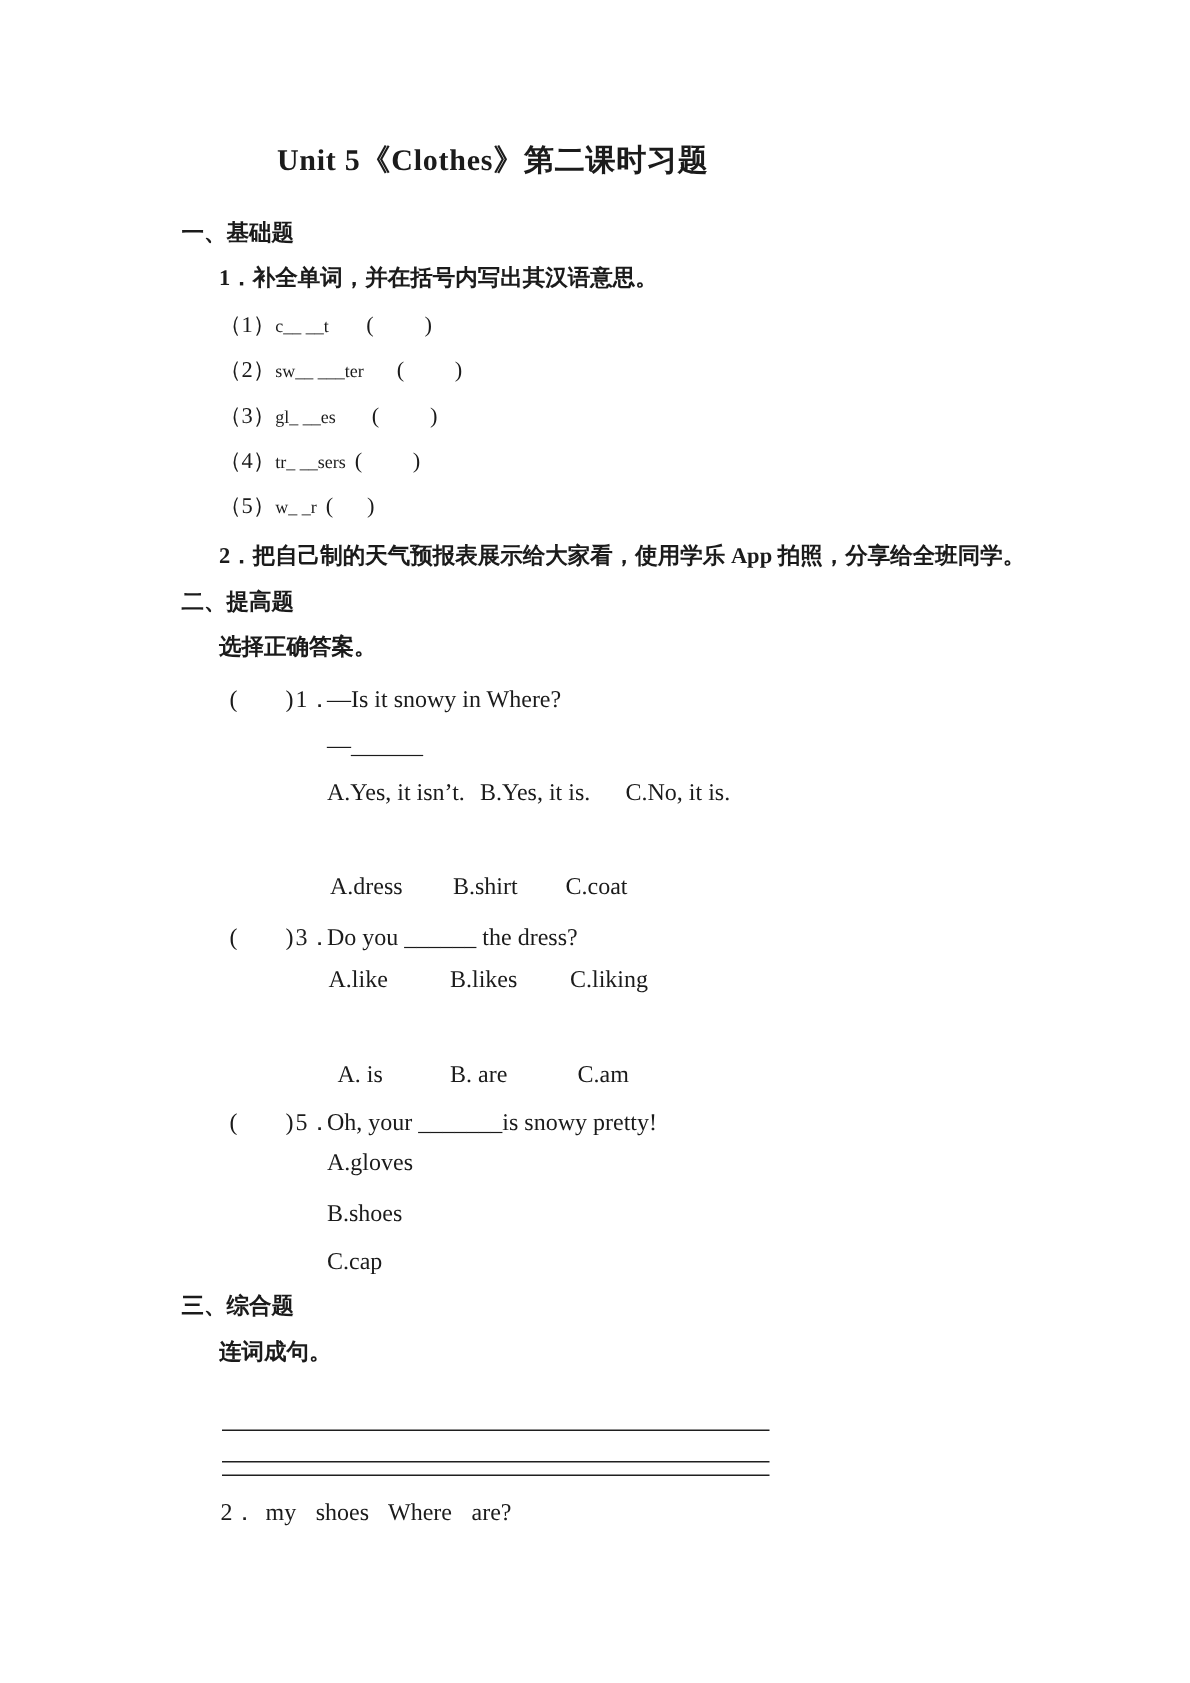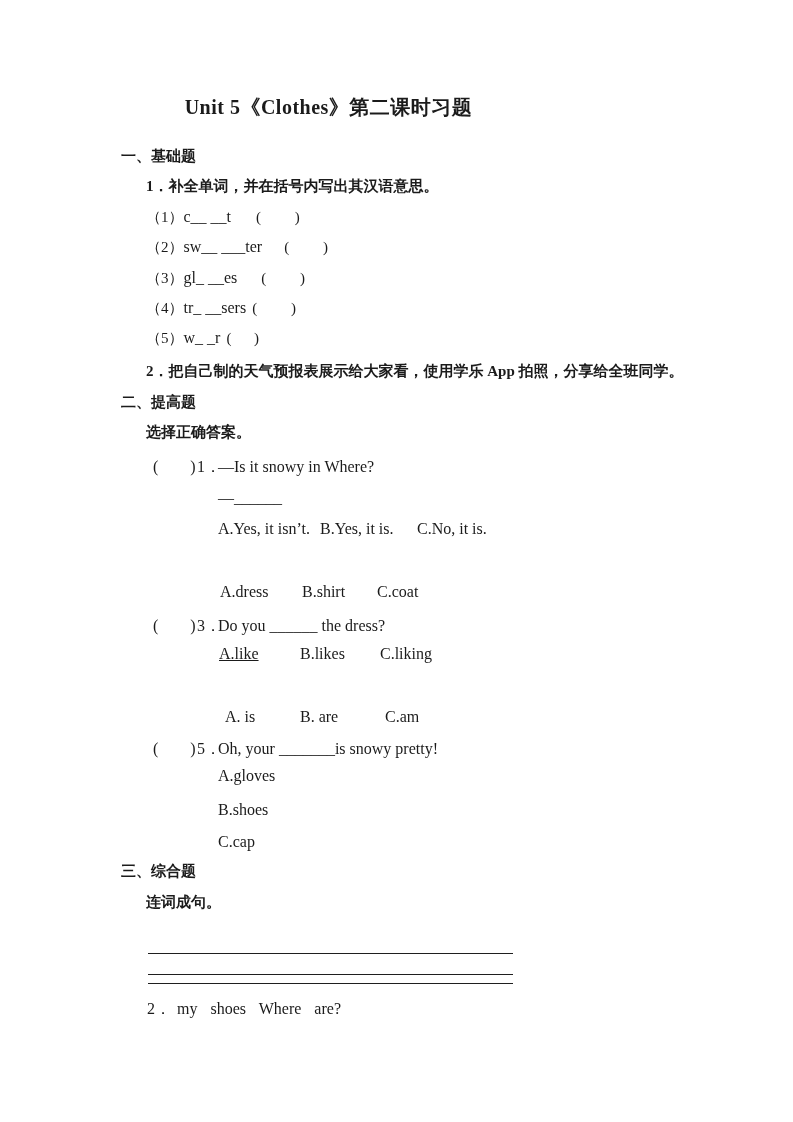--- a/index.html
+++ b/index.html
@@ -35,21 +35,21 @@
     font-family: "Liberation Serif", "DejaVu Sans", serif;
     font-weight: bold;
     font-size: 15px;
   }
   .zh-reg {
     font-family: "Liberation Serif", "DejaVu Sans", serif;
     font-weight: normal;
     font-size: 15px;
   }
   .word {
-    font-size: 16px;
+    font-size: 12px;
   }
   .bracket {
     font-size: 15px;
   }
   .blank-paren {
     display: inline-block;
   }
   .q-num {
     display: inline-block;
   }
@@ -109,21 +109,21 @@
   </div>
 
   <div class="ln" style="top:582px;left:220px;">
     <span class="opt" style="width:82px;">A.dress</span><span class="opt" style="width:75px;">B.shirt</span><span class="opt">C.coat</span>
   </div>
 
   <div class="ln" style="top:616px;left:153px;">
     <span class="blank-paren" style="width:44px;">(&nbsp;&nbsp;&nbsp;&nbsp;&nbsp;&nbsp;&nbsp;&nbsp;)</span><span class="q-num" style="width:21px;">3．</span><span>Do you ______ the dress?</span>
   </div>
   <div class="ln" style="top:644px;left:219px;">
-    <span class="opt" style="width:81px;text-decoration:underline;">A.like</span><span class="opt" style="width:80px;">B.likes</span><span class="opt">C.liking</span>
+    <span class="opt" style="width:81px;">A.like</span><span class="opt" style="width:80px;">B.likes</span><span class="opt">C.liking</span>
   </div>
 
   <div class="ln" style="top:707px;left:225px;">
     <span class="opt" style="width:75px;">A. is</span><span class="opt" style="width:85px;">B. are</span><span class="opt">C.am</span>
   </div>
 
   <div class="ln" style="top:739px;left:153px;">
     <span class="blank-paren" style="width:44px;">(&nbsp;&nbsp;&nbsp;&nbsp;&nbsp;&nbsp;&nbsp;&nbsp;)</span><span class="q-num" style="width:21px;">5．</span><span>Oh, your _______is snowy pretty!</span>
   </div>
   <div class="ln" style="top:766px;left:218px;">A.gloves</div>

